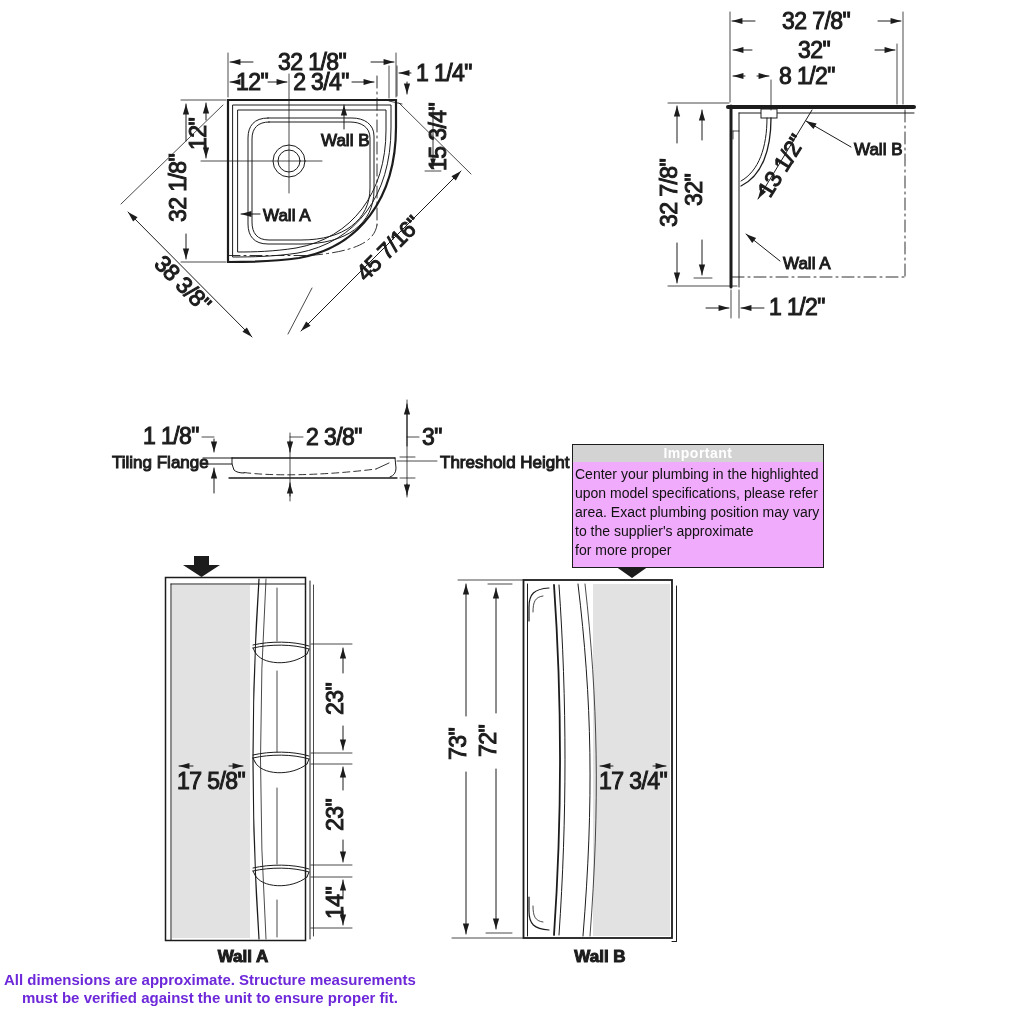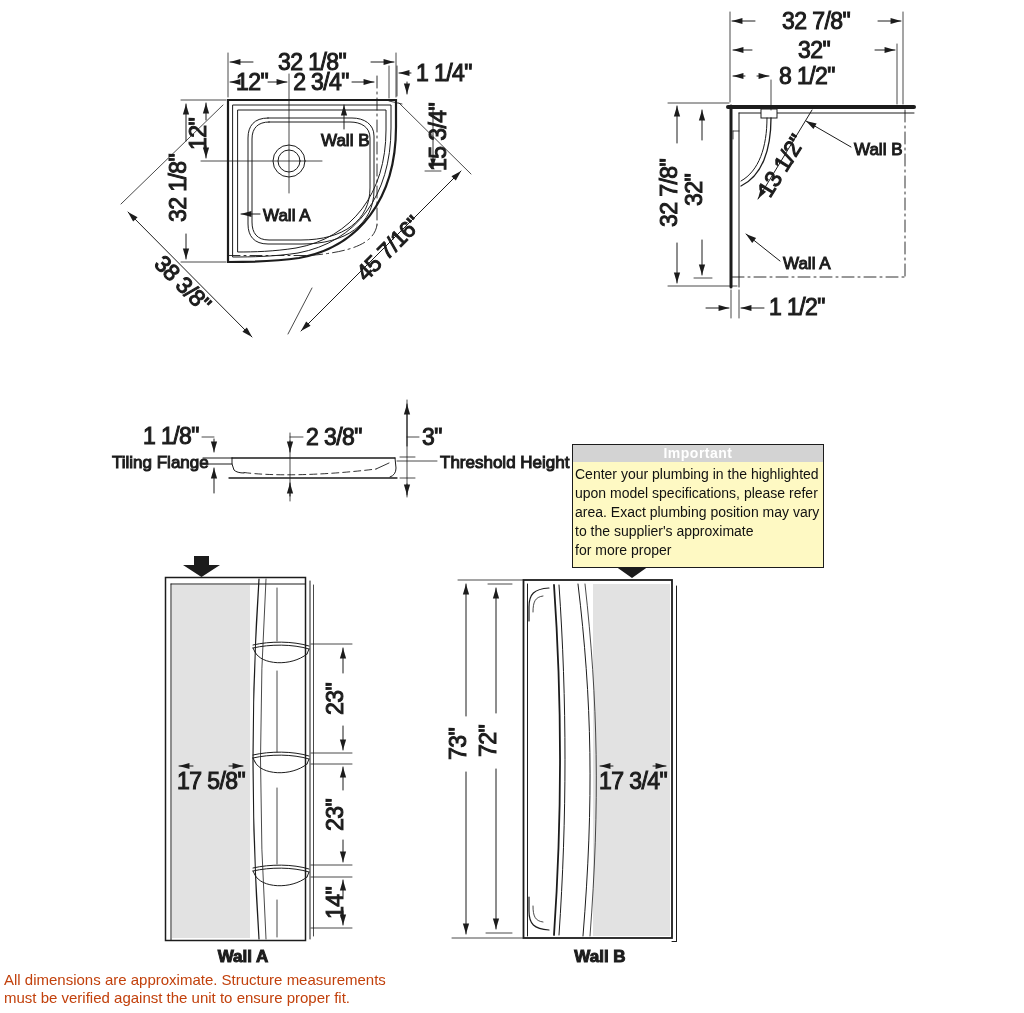--- a/index.html
+++ b/index.html
@@ -2,28 +2,28 @@
 <html><head>
 <meta charset="utf-8">
 <style>
   html,body{margin:0;padding:0;background:#fff;}
   .stage{position:relative;width:1024px;height:1013px;background:#fff;overflow:hidden;
          font-family:"Liberation Sans",sans-serif;color:#1c1c1c;}
   svg text{font-family:"Liberation Sans",sans-serif;fill:#1c1c1c;}
   .dim{font-size:23px;letter-spacing:-0.6px;}
   .lbl{font-size:17px;}
   .wall-label{font-size:17px;font-weight:bold;}
-  .important{position:absolute;left:572px;top:444px;width:250px;background:#fef9c3;
+  .important{position:absolute;left:572px;top:444px;width:250px;background:#f0abfc;
              border:1px solid #1c1c1c;}
   .important .hdr{height:17px;line-height:17px;background:#d3d3d3;color:#fff;
                   font-weight:bold;font-size:14px;text-align:center;letter-spacing:.5px;}
   .important .bdy{padding:3px 2px 7px 2px;font-size:14px;line-height:19px;
                   text-align:left;color:#111;}
-  .footnote{position:absolute;left:4px;top:971px;font-size:15px;font-weight:normal;
-            line-height:17.5px;color:#c2410c;}
+  .footnote{position:absolute;left:4px;top:971px;font-size:15px;font-weight:bold;
+            line-height:17.5px;color:#6d28d9;text-align:center;}
 </style>
 </head>
 <body>
 
 <div class="stage">
 
 <svg width="1024" height="1013" viewBox="0 0 1024 1013" stroke-linecap="round" fill="none">
   <defs>
     <marker id="arr" viewBox="0 0 10 7" refX="9.3" refY="3.5" markerWidth="12" markerHeight="8.4" orient="auto-start-reverse">
       <path d="M0.6,0.9 L9.4,3.5 L0.6,6.1 Z" fill="#1c1c1c" stroke="none"></path>

